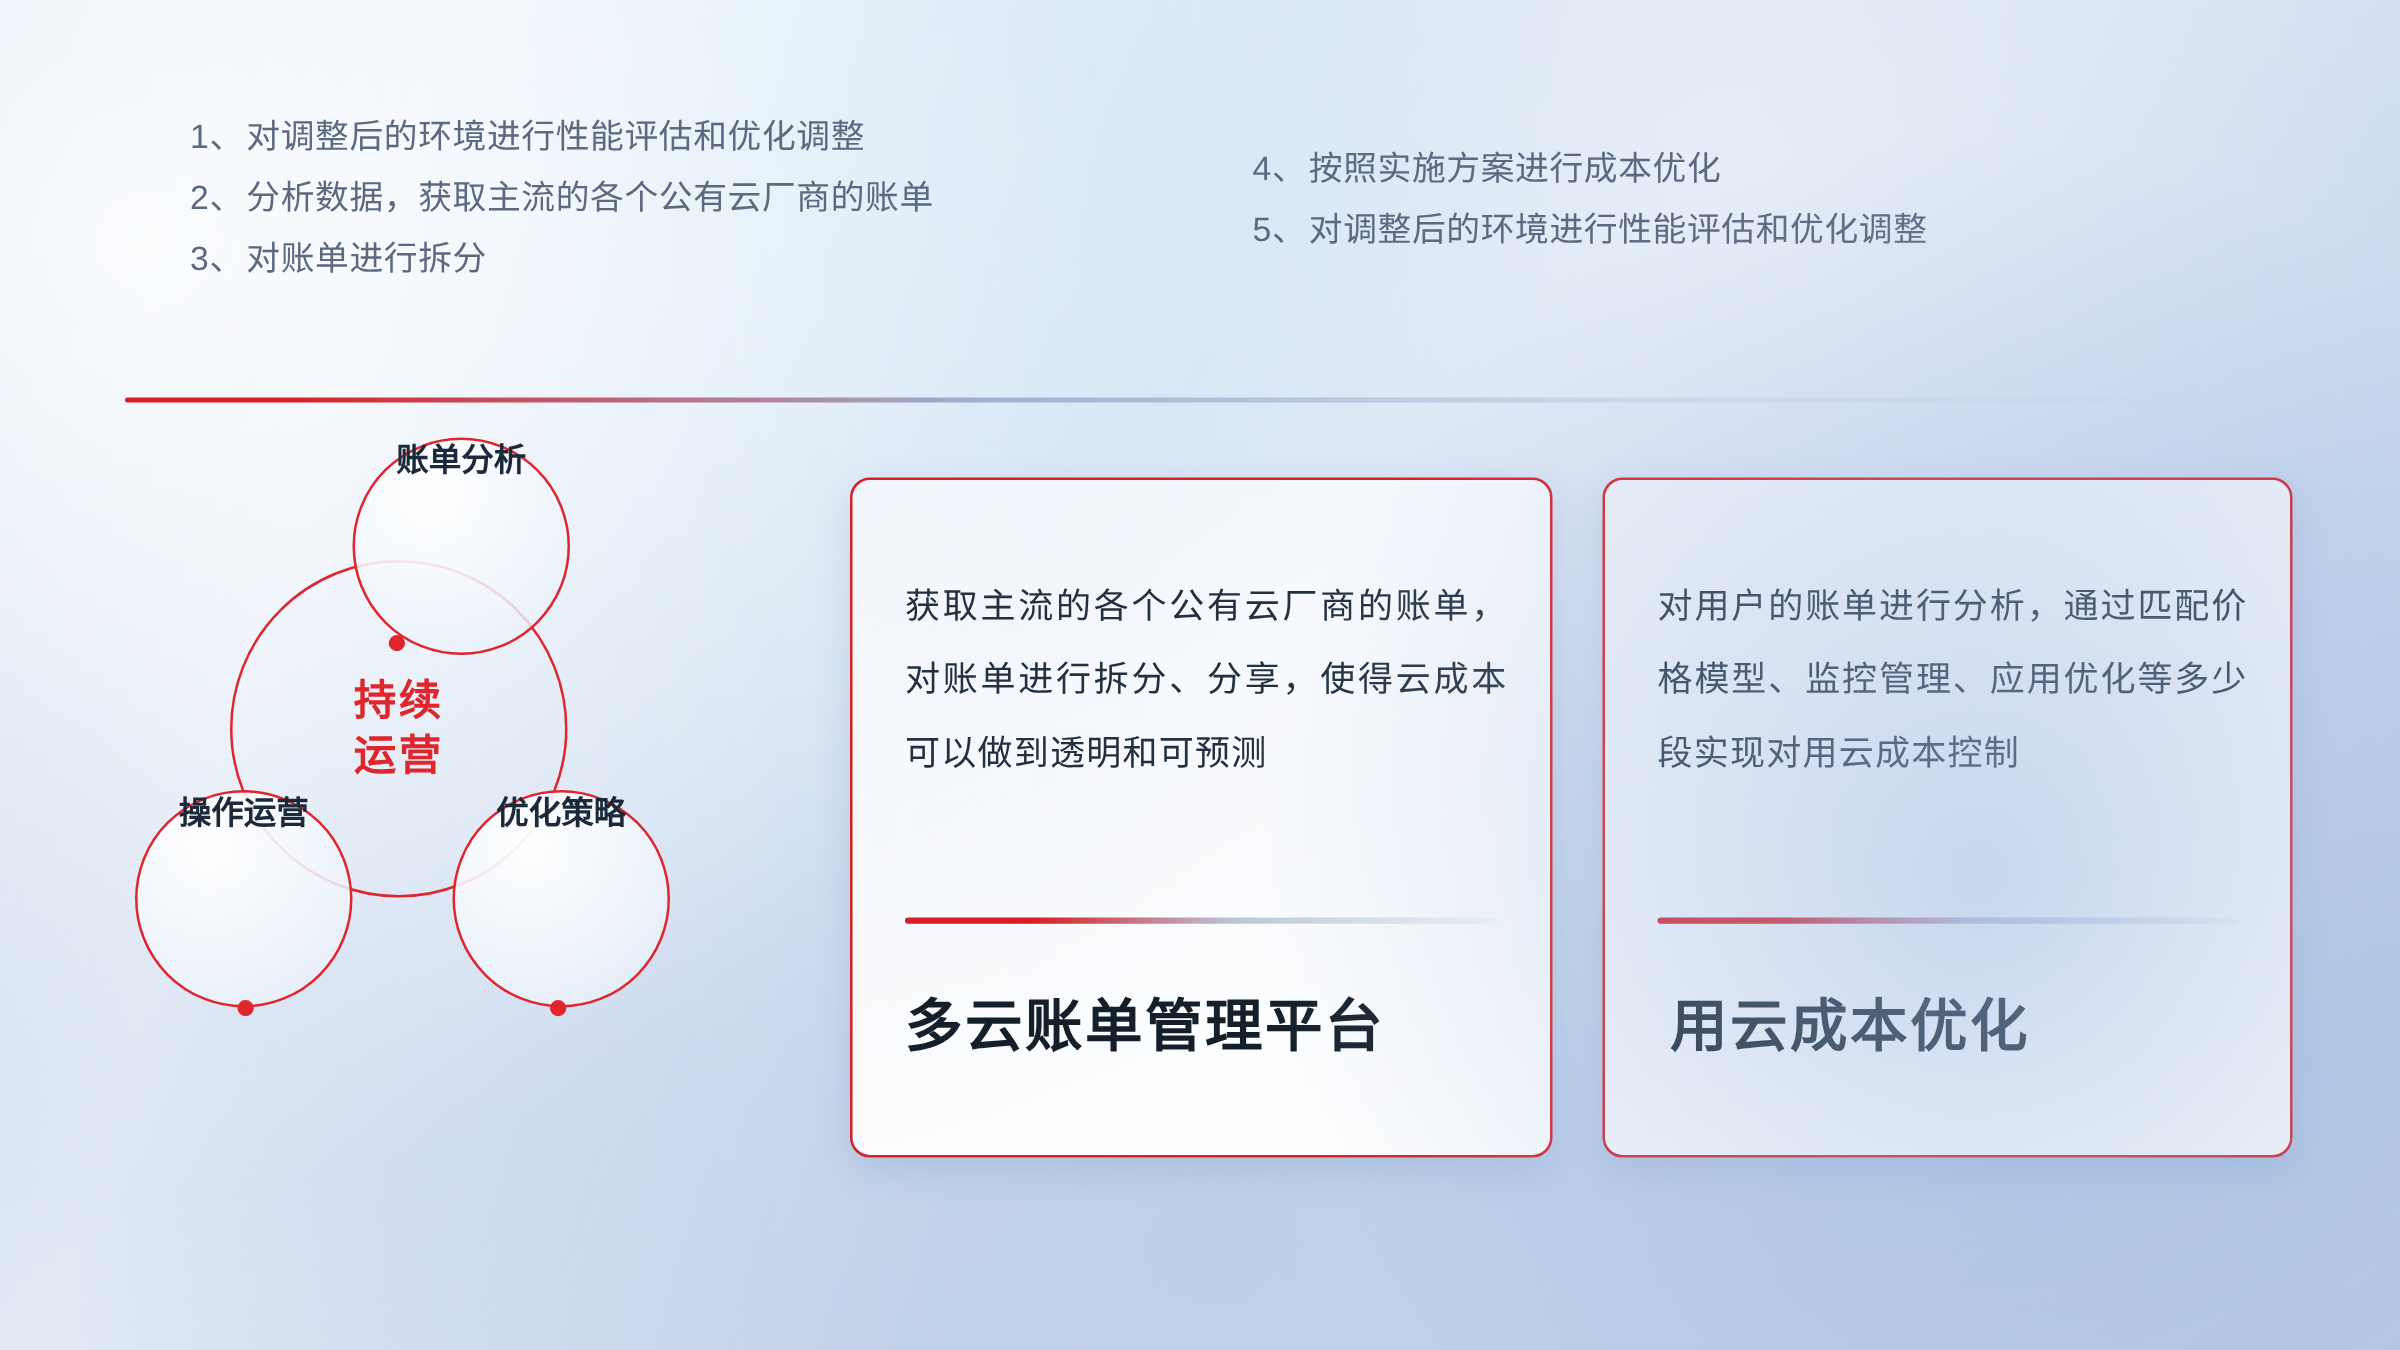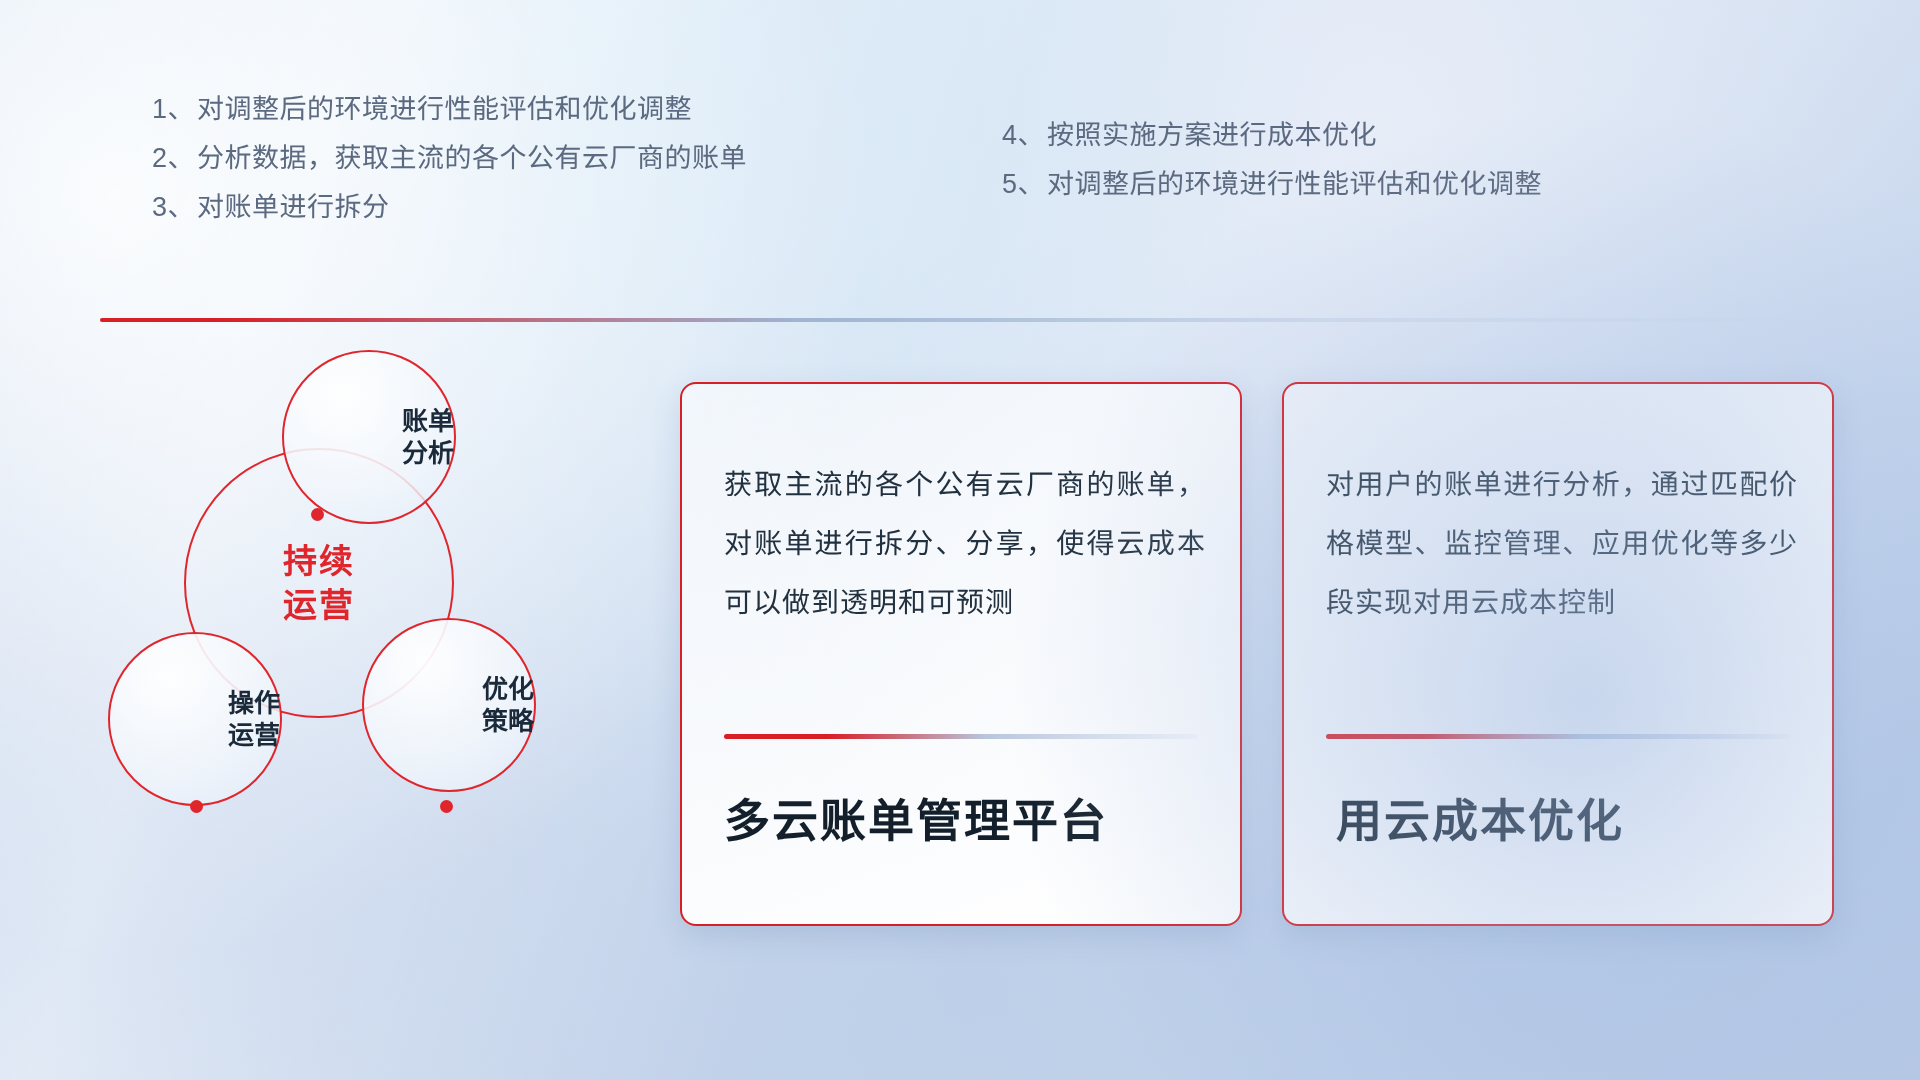--- a/index.html
+++ b/index.html
@@ -81,42 +81,42 @@
   }
 
   
   .venn { position: absolute; left: 100px; top: 350px; width: 530px; height: 600px; }
 
   .circle {
     position: absolute;
     border-radius: 50%;
     border: 2px solid #e0262d;
     display: flex;
-    flex-direction: column;
-    align-items: flex-end;
+    flex-direction: row;
+    align-items: flex-start;
     justify-content: center;
     text-align: center;
     font-weight: bold;
     color: #1a2a3a;
     font-size: 26px;
     line-height: 1.25;
   }
 
   .circle-top {
     left: 182px; top: 0px;
     width: 170px; height: 170px;
     background: radial-gradient(circle at 35% 25%, rgba(255,255,255,0.95) 0%, rgba(241,246,252,0.85) 60%, rgba(225,235,247,0.75) 100%);
   }
   .circle-left {
     left: 8px; top: 282px;
     width: 170px; height: 170px;
     background: radial-gradient(circle at 35% 25%, rgba(255,255,255,0.95) 0%, rgba(241,246,252,0.85) 60%, rgba(225,235,247,0.75) 100%);
   }
   .circle-right {
-    left: 262px; top: 268px;
+    left: 262px; top: 282px;
     width: 170px; height: 170px;
     background: radial-gradient(circle at 35% 25%, rgba(255,255,255,0.95) 0%, rgba(241,246,252,0.85) 60%, rgba(225,235,247,0.75) 100%);
   }
 
   .circle-center {
     position: absolute;
     left: 84px; top: 98px;
     width: 266px; height: 266px;
     border-radius: 50%;
     border: 2px solid #e0262d;

